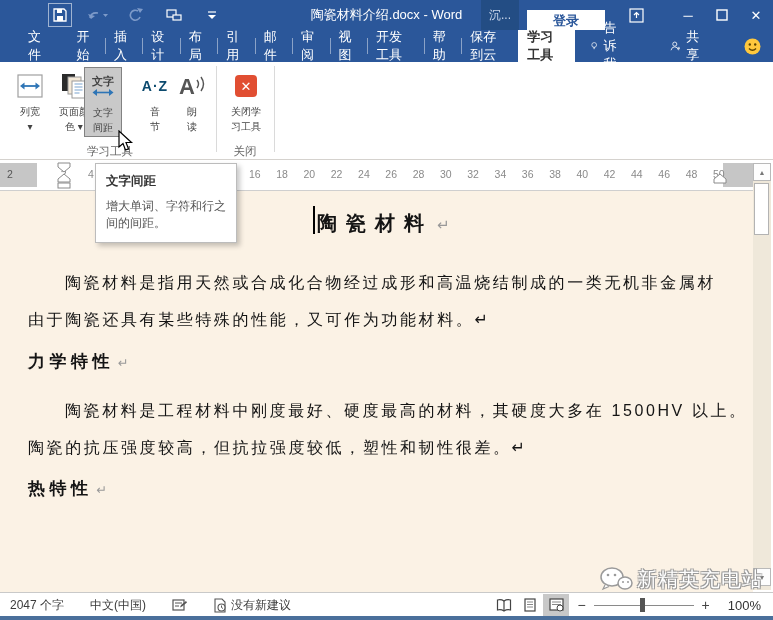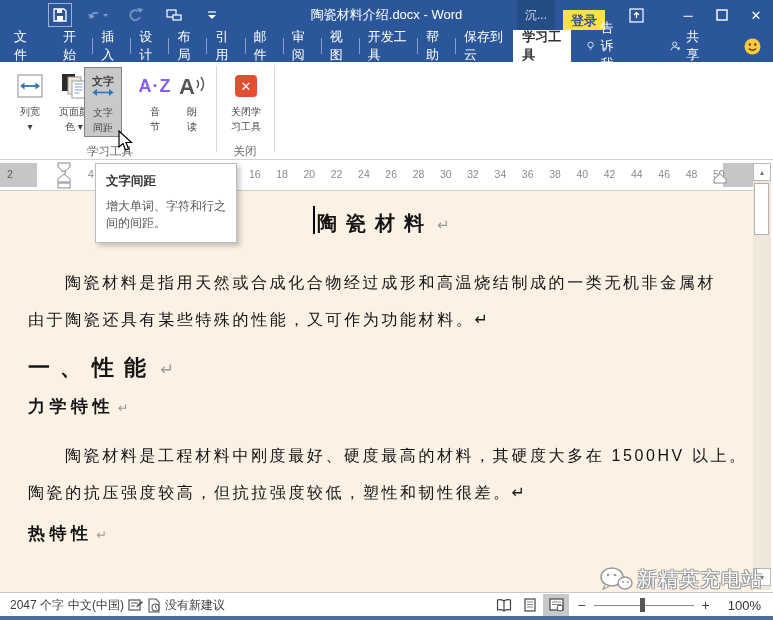--- a/index.html
+++ b/index.html
@@ -7,47 +7,47 @@
   .window { position:relative; width:773px; height:620px; background:#fff; overflow:hidden; }
 
   
   .titlebar { position:absolute; left:0; top:0; width:773px; height:30px; background:#2B579A; color:#fff; }
   .qat { position:absolute; left:48px; top:3px; display:flex; align-items:center; gap:14px; height:24px; }
   .qat-btn { display:flex; align-items:center; justify-content:center; width:24px; height:24px; }
   .qat-save { border:1px solid rgba(255,255,255,.55); }
   .win-title { position:absolute; left:0; right:0; top:0; height:30px; text-align:center; line-height:30px; font-size:13px; color:#fff; }
   .tb-right { position:absolute; right:0; top:0; height:30px; display:flex; align-items:center; }
   .immersive-btn { background:#234D84; color:#cdd9ec; font-size:12px; height:30px; line-height:30px; padding:0 8px; }
-  .signin-btn { background:#fde047; color:#2B579A; font-size:13px; font-weight:bold; height:22px; line-height:22px; padding:0 8px; margin:12px 14px 0 8px; }
+  .signin-btn { background:#ffffff; color:#2B579A; font-size:13px; font-weight:bold; height:22px; line-height:22px; padding:0 26px; margin:12px 14px 0 8px; }
   .caption-btn { width:34px; height:30px; display:flex; align-items:center; justify-content:center; color:#fff; font-size:13px; }
   .ribbon-display-btn { margin-right:18px; }
 
   
   .tabbar { position:absolute; left:0; top:30px; width:773px; height:32px; background:#2B579A; display:flex; align-items:flex-end; }
-  .tabs { display:flex; height:32px; align-items:stretch; padding-left:0; }
+  .tabs { display:flex; height:32px; align-items:stretch; padding-left:14px; }
   .tab { color:#fff; font-size:13px; padding:0 9px; display:flex; align-items:center; position:relative; }
   .tab:first-child { padding:0 14px; margin-right:6px; }
   .tab:not(:first-child):not(:nth-child(2))::before { content:""; position:absolute; left:0; top:8px; height:16px; border-left:1px solid rgba(255,255,255,.45); }
   .tab.active { background:#fff; color:#333; font-weight:bold; }
   .tab.active::before { display:none; }
   .tabbar-extra { display:flex; align-items:center; color:#fff; font-size:13px; height:32px; }
   .tellme { display:flex; align-items:center; gap:6px; margin-left:16px; }
   .share { display:flex; align-items:center; gap:6px; margin-left:46px; }
   .smiley { margin-left:40px; margin-right:12px; display:flex; align-items:center; }
 
   
   .ribbon { position:absolute; left:0; top:62px; width:773px; height:98px; background:#fff; border-bottom:1px solid #D5D2CE; }
   .rb-btn { position:absolute; top:5px; height:70px; display:flex; flex-direction:column; align-items:center; padding-top:4px; }
   .rb-icon { height:30px; display:flex; align-items:center; justify-content:center; }
   .rb-label { font-size:10px; color:#444; text-align:center; white-space:pre-line; line-height:15px; margin-top:3px; }
   .rb-pressed { background:#C9C9C9; border:1px solid #828282; }
   .grp-label { position:absolute; top:82px; font-size:11.5px; color:#666; text-align:center; }
   .grp-sep { position:absolute; top:4px; height:86px; border-left:1px solid #DADADA; }
   .spacing-icon-txt { font-size:11px; font-weight:bold; color:#444; line-height:11px; }
-  .az-icon { font-size:18px; font-weight:bold; color:#8b5cf6; letter-spacing:1px; }
+  .az-icon { font-size:14px; font-weight:bold; color:#0c4a6e; letter-spacing:1px; }
   .close-icon-box { width:22px; height:22px; background:#E14E32; border-radius:4px; color:#fff; font-size:13px; font-weight:bold; display:flex; align-items:center; justify-content:center; }
 
   
   .ruler { position:absolute; left:0; top:160px; width:753px; height:31px; background:#fff; border-bottom:1px solid #CFCFCF; }
   .ruler-margin { position:absolute; top:3px; height:24px; background:#C6C6C6; }
   .ruler-margin.left { left:0; width:37px; }
   .ruler-margin.right { left:723px; width:30px; }
   .ruler-nums { position:absolute; left:50px; top:8px; display:flex; }
   .rn { width:27.3px; text-align:center; font-size:10.5px; color:#8a8a8a; }
   .rn-margin { position:absolute; left:2px; top:8px; width:16px; text-align:center; font-size:10.5px; color:#555; }
@@ -73,21 +73,21 @@
 
   
   .vscroll { position:absolute; left:753px; top:163px; width:18px; height:427px; background:#EFE8DA; }
   .vs-btn { position:absolute; left:0; width:18px; height:18px; background:#FDFDFD; border:1px solid #B9B9B9; color:#777; font-size:7px; display:flex; align-items:center; justify-content:center; }
   .vs-up { top:0; }
   .vs-down { top:405px; }
   .vs-thumb { position:absolute; left:1px; top:20px; width:15px; height:52px; background:#fff; border:1px solid #B3B3B3; }
 
   
   .statusbar { position:absolute; left:0; top:592px; width:773px; height:24px; background:#fff; border-top:1px solid #C9C9C9; font-size:12px; color:#3b3b3b; }
-  .sb-left { position:absolute; left:10px; top:0; height:24px; display:flex; align-items:center; gap:4px; }
+  .sb-left { position:absolute; left:10px; top:0; height:24px; display:flex; align-items:center; gap:26px; }
   .sb-item { display:flex; align-items:center; gap:4px; }
   .sb-right { position:absolute; right:12px; top:0; height:24px; display:flex; align-items:center; }
   .view-btn { width:26px; height:22px; display:flex; align-items:center; justify-content:center; }
   .view-btn.selected { background:#C8C8C8; }
   .zoom-minus, .zoom-plus { font-size:14px; color:#444; padding:0 8px; }
   .zoom-track { position:relative; width:100px; height:22px; }
   .zoom-line { position:absolute; left:0; top:11px; width:100px; border-top:1px solid #8a8a8a; }
   .zoom-thumb { position:absolute; left:46px; top:4px; width:5px; height:14px; background:#555; }
   .zoom-pct { margin-left:10px; font-size:13px; color:#333; }
   .bottomstrip { position:absolute; left:0; top:616px; width:773px; height:4px; background:#4A6F9B; }
@@ -309,21 +309,20 @@
       </svg>
   </div>
 
   <div class="doc">
     <div class="page">
       <div class="doc-title"><span class="caret"></span><span>陶瓷材料</span><span class="pilcrow">↵</span></div>
       <div class="para">
           <div class="line">陶瓷材料是指用天然或合成化合物经过成形和高温烧结制成的一类无机非金属材</div>
           <div class="line">由于陶瓷还具有某些特殊的性能，又可作为功能材料。↵</div>
         </div>
-      <div class="h1"><span>一、性能</span><span class="pilcrow">↵</span></div>
       <div class="h2"><span>力学特性</span><span class="pilcrow">↵</span></div>
       <div class="para">
           <div class="line">陶瓷材料是工程材料中刚度最好、硬度最高的材料，其硬度大多在 1500HV 以上。</div>
           <div class="line">陶瓷的抗压强度较高，但抗拉强度较低，塑性和韧性很差。↵</div>
         </div>
       <div class="h2 last"><span>热特性</span><span class="pilcrow">↵</span></div>
     </div>
   </div>
 
   <div class="watermark">

